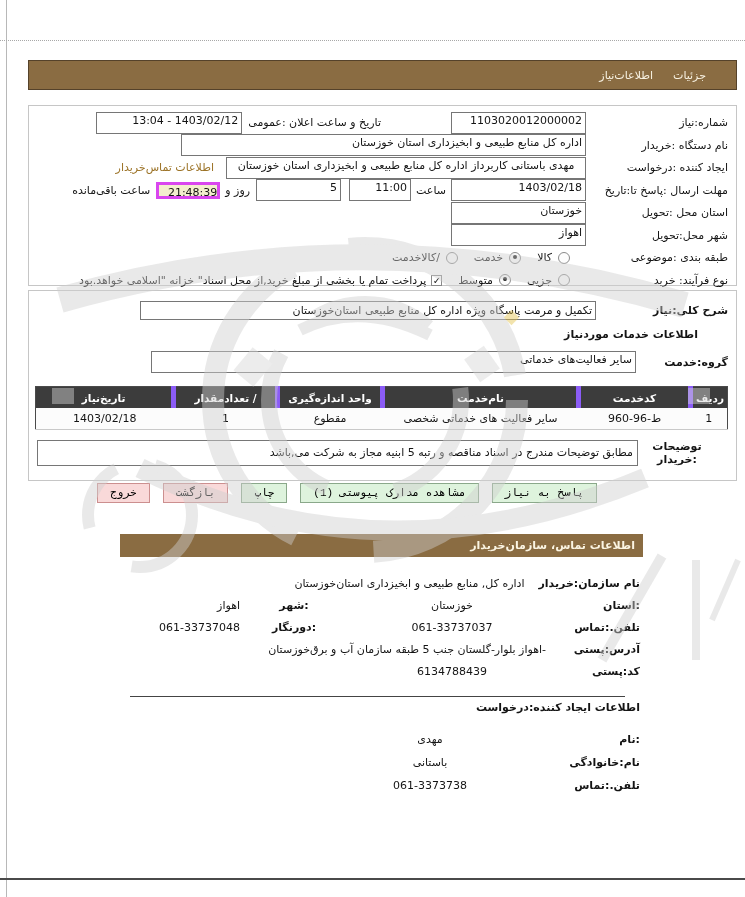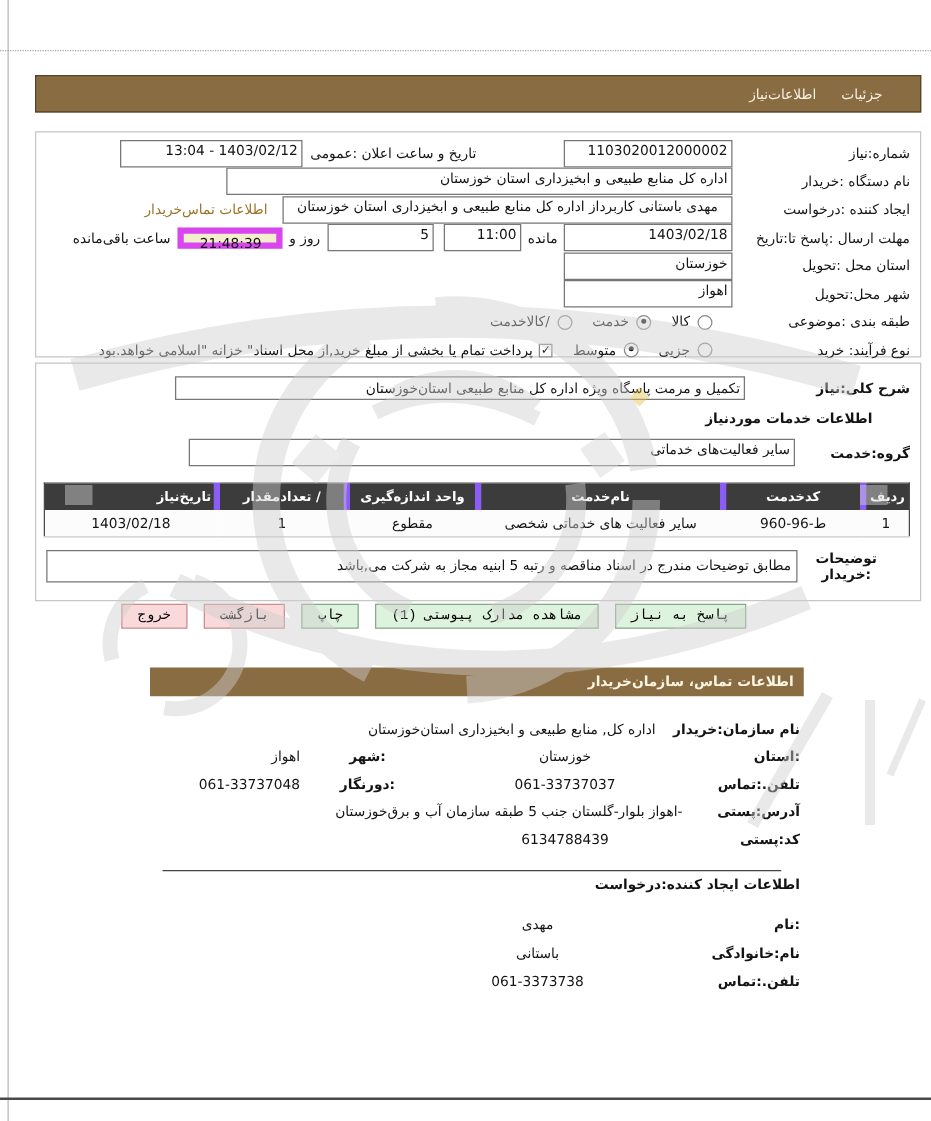--- a/index.html
+++ b/index.html
@@ -20,42 +20,42 @@
   .panel{position:absolute;right:8px;width:709px;background:#fff;border:1px solid #c6c6c6;box-sizing:border-box;z-index:2;}
   .panel1{top:105px;height:181px;padding:8px 8px 0;}
   .panel2{top:290px;height:191px;padding:10px 8px 0;}
   .frow{display:flex;align-items:center;height:17px;margin-bottom:5.5px;white-space:nowrap;}
   .flabel{white-space:nowrap;flex:none;}
   .lw{width:142px;}
   .tbox{box-sizing:border-box;height:22px;line-height:15px;border:1px solid #767676;background:#fff;
         padding:0 3px;white-space:nowrap;overflow:hidden;flex:none;}
   .w135{width:135px;} .w146{width:146px;} .w405{width:405px;} .w360{width:360px;text-align:center;}
   .w62{width:62px;} .w85{width:85px;}
-  .countdown{width:84px;height:17px;line-height:15px;box-sizing:border-box;border:5px solid #d946ef;
-             background:var(--countdown-bg,#f3efcd);text-align:center;flex:none;}
+  .countdown{width:64px;height:17px;line-height:15px;box-sizing:border-box;border:3px solid #d946ef;
+             background:var(--countdown-bg,#f3efcd);flex:none;}
   .link{color:var(--link,#9c7327);cursor:pointer;margin-right:12px;}
   .gap70{margin-right:70px;} .gap6{margin-right:6px;} .gap5{margin-right:5px;} .gap8{margin-right:8px;}
   .opt{display:flex;align-items:center;margin-right:16px;flex:none;}
   .radio{width:10px;height:10px;border:1px solid #8a8a8a;border-radius:50%;background:#fdfdfd;margin-left:6px;flex:none;}
   .radio.checked::after{content:'';display:block;width:4px;height:4px;background:#1a1a1a;border-radius:50%;margin:2px auto;}
   .checkbox{width:11px;height:11px;box-sizing:border-box;border:1px solid #8a8a8a;background:#fff;margin-left:5px;
             font-size:10px;line-height:9px;text-align:center;flex:none;color:#222;}
   .checkbox.checked::after{content:'\2713';}
   .blabel{font-weight:bold;white-space:nowrap;}
   .p2row{display:flex;align-items:center;margin-bottom:8px;}
   .desc-label{width:126px;flex:none;}
   .w456{width:456px;height:19px;line-height:17px;}
   .services-heading{margin:2px 30px 10px 0;font-weight:bold;}
   .group-label{width:86px;flex:none;}
   .w485{width:485px;}
   table.needs{border-collapse:collapse;width:693px;margin-top:13px;table-layout:fixed;
               border:1px solid #4a4a4a;}
   table.needs th{background:var(--table-header-bg,#3c3c3c);color:#fff;font-weight:bold;height:21px;
                  font-size:10.5px;border-left:5px solid #8b5cf6;padding:0 2px;}
-  table.needs th:last-child{border-left:none;text-align:right;}
+  table.needs th:last-child{border-left:none;}
   table.needs td{background:#fcfcfc;height:21px;text-align:center;border-bottom:1px solid #c9c9c9;
                  padding:0 2px;overflow:hidden;white-space:nowrap;}
   .c0{width:30px;} .c1{width:103px;} .c3{width:96px;} .c4{width:95px;} .c5{width:131px;}
   .notes-row{display:flex;align-items:flex-start;margin-top:10px;}
   .notes-label{flex:none;margin-right:22px;width:58px;font-weight:bold;line-height:13px;text-align:center;}
   .notes-box{flex:1;margin-right:10px;height:26px;line-height:24px;box-sizing:border-box;
              border:1px solid #767676;background:#fff;padding:0 4px;white-space:nowrap;overflow:hidden;}
   
   .btnrow{position:absolute;top:483px;right:148px;display:flex;gap:13px;z-index:2;}
   .btn{height:20px;line-height:18px;box-sizing:border-box;padding:0 12px;font-size:11px;white-space:nowrap;
@@ -127,21 +127,21 @@
       <span class="tbox w405">اداره کل منابع طبیعی و ابخیزداری استان خوزستان</span>
     </div>
     <div class="frow">
       <span class="flabel lw">ایجاد کننده :درخواست</span>
       <span class="tbox w360">مهدی باستانی کاربرداز اداره کل منابع طبیعی و ابخیزداری استان خوزستان</span>
       <span class="link">اطلاعات تماس‌خریدار</span>
     </div>
     <div class="frow">
       <span class="flabel lw">مهلت ارسال :پاسخ تا:تاریخ</span>
       <span class="tbox w135">1403/02/18</span>
-      <span class="flabel gap5">مانده</span>
+      <span class="flabel gap5">ساعت</span>
       <span class="tbox w62 gap5">11:00</span>
       <span class="tbox w85 gap8">5</span>
       <span class="flabel gap6">روز و</span>
       <span class="countdown gap5">21:48:39</span>
       <span class="flabel gap6">ساعت باقی‌مانده</span>
     </div>
     <div class="frow">
       <span class="flabel lw">استان محل :تحویل</span>
       <span class="tbox w135">خوزستان</span>
     </div>

